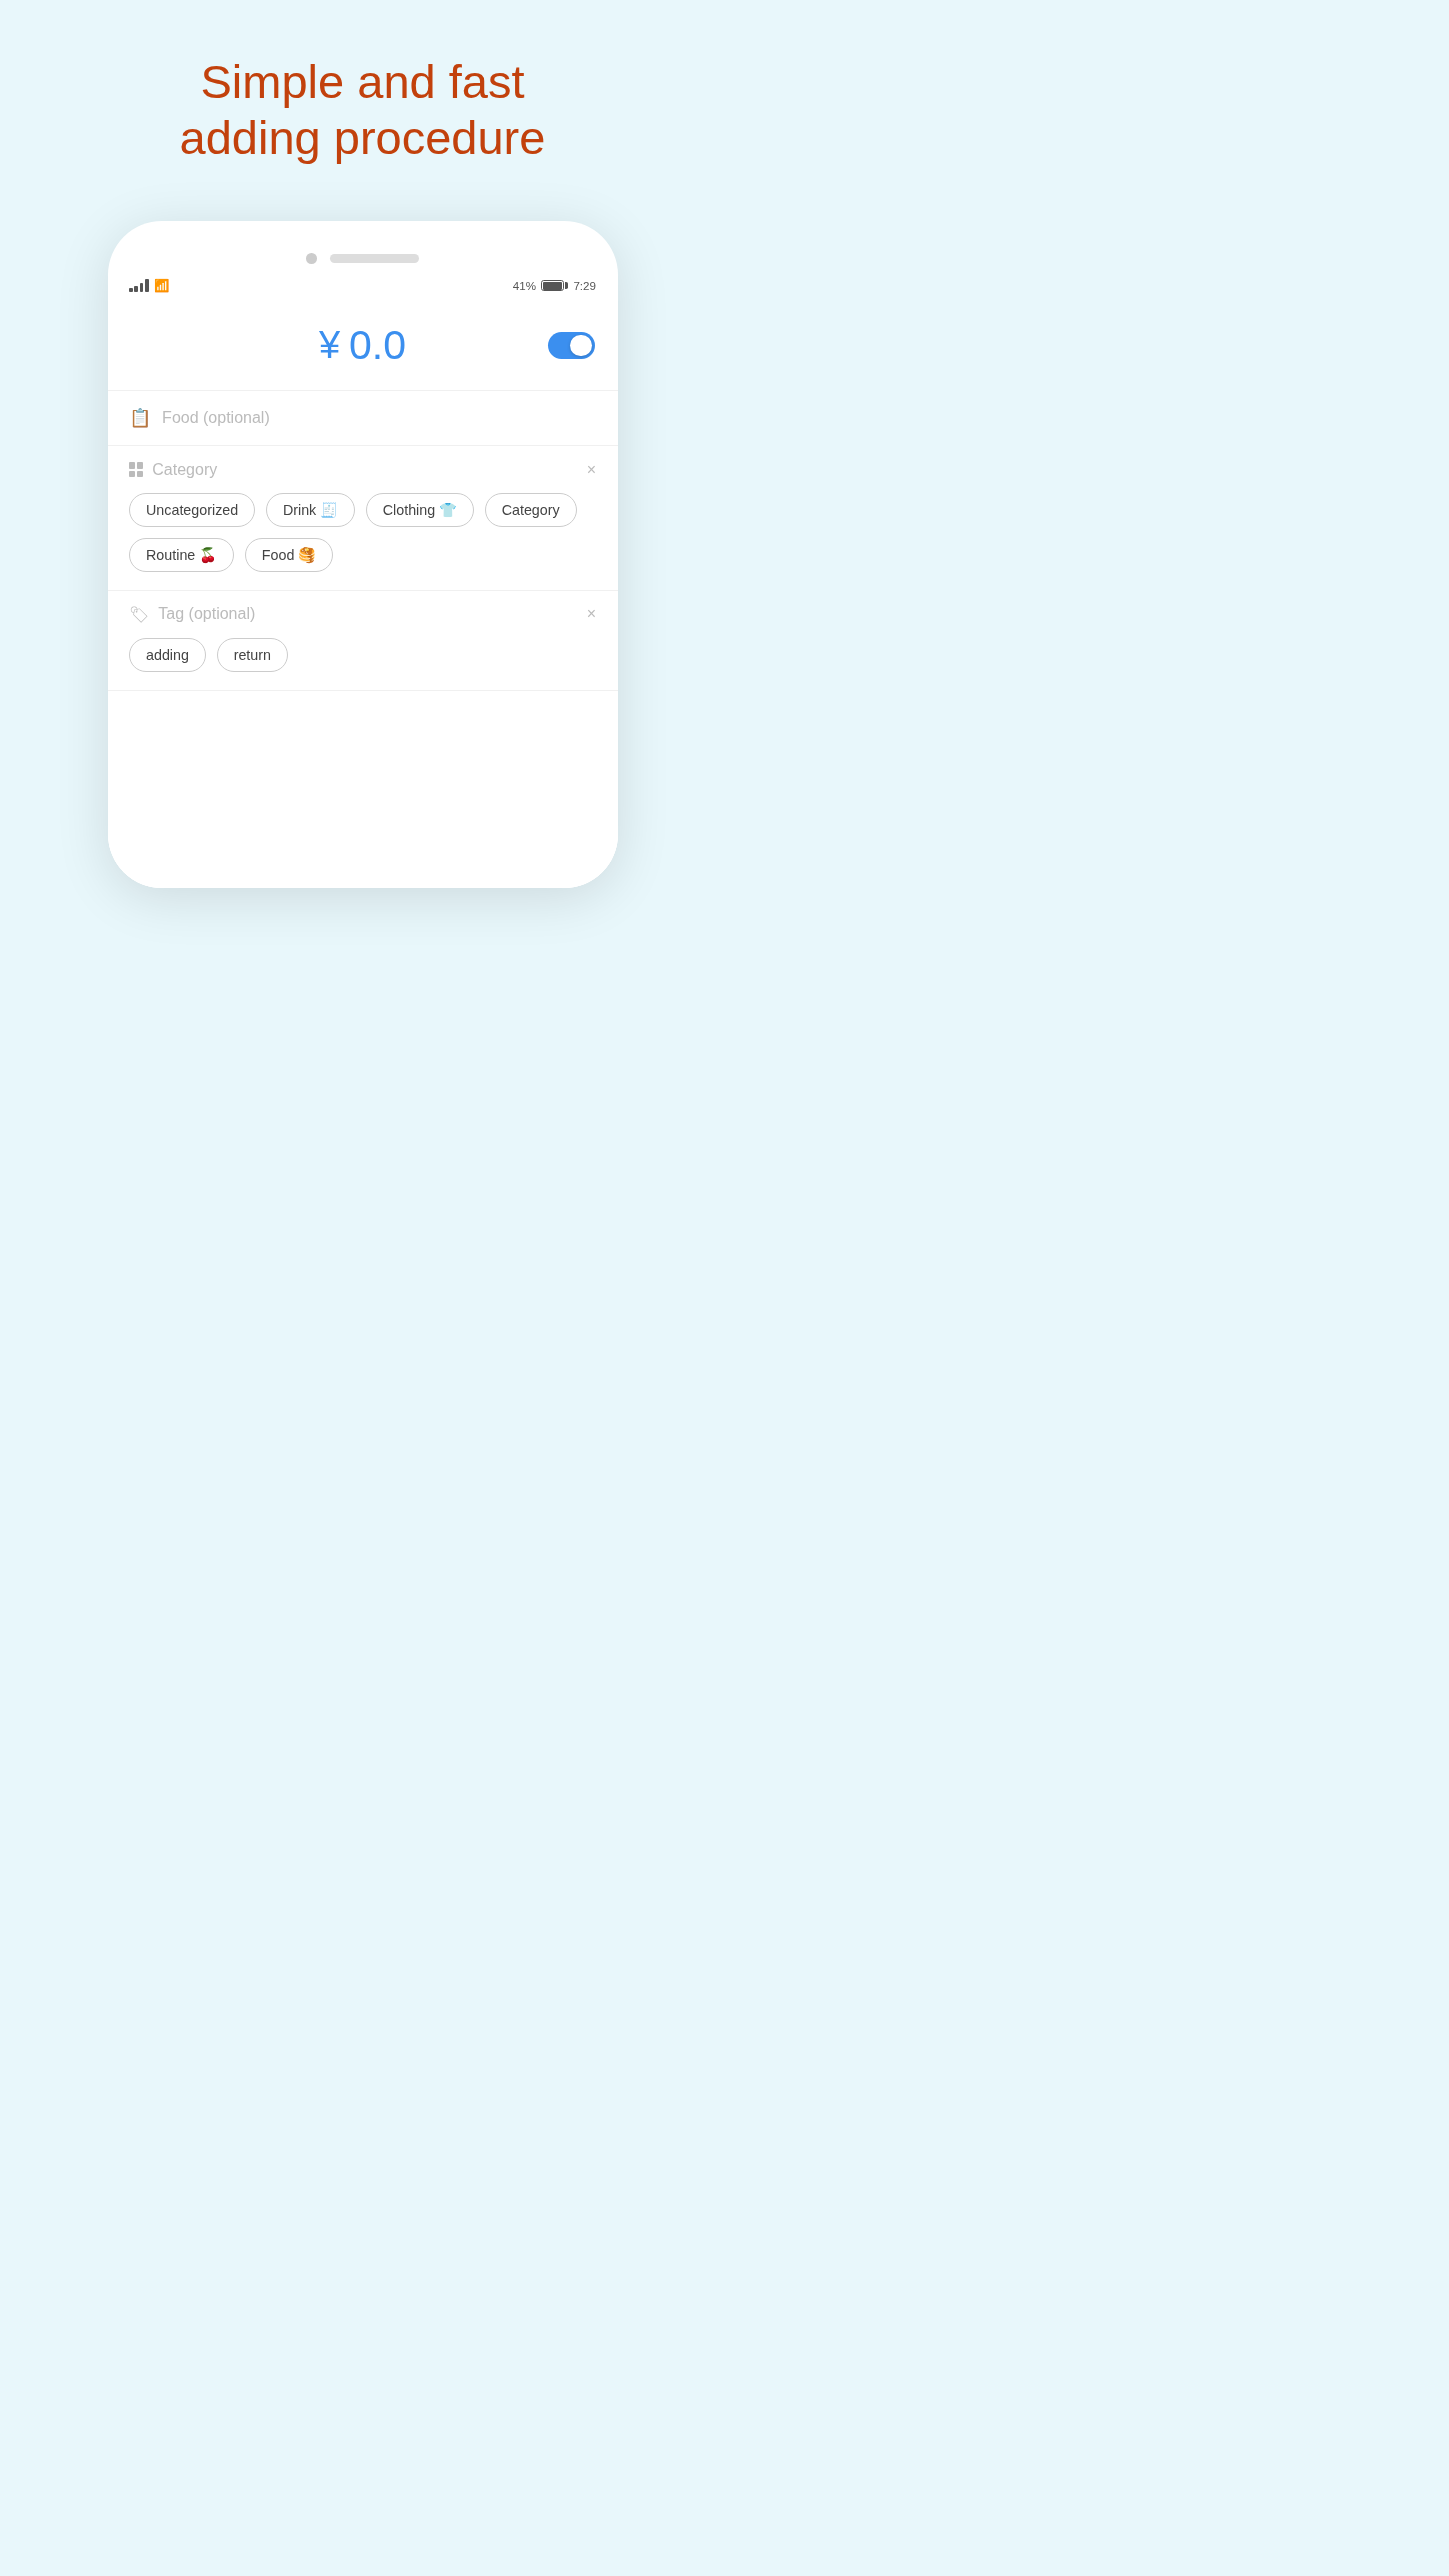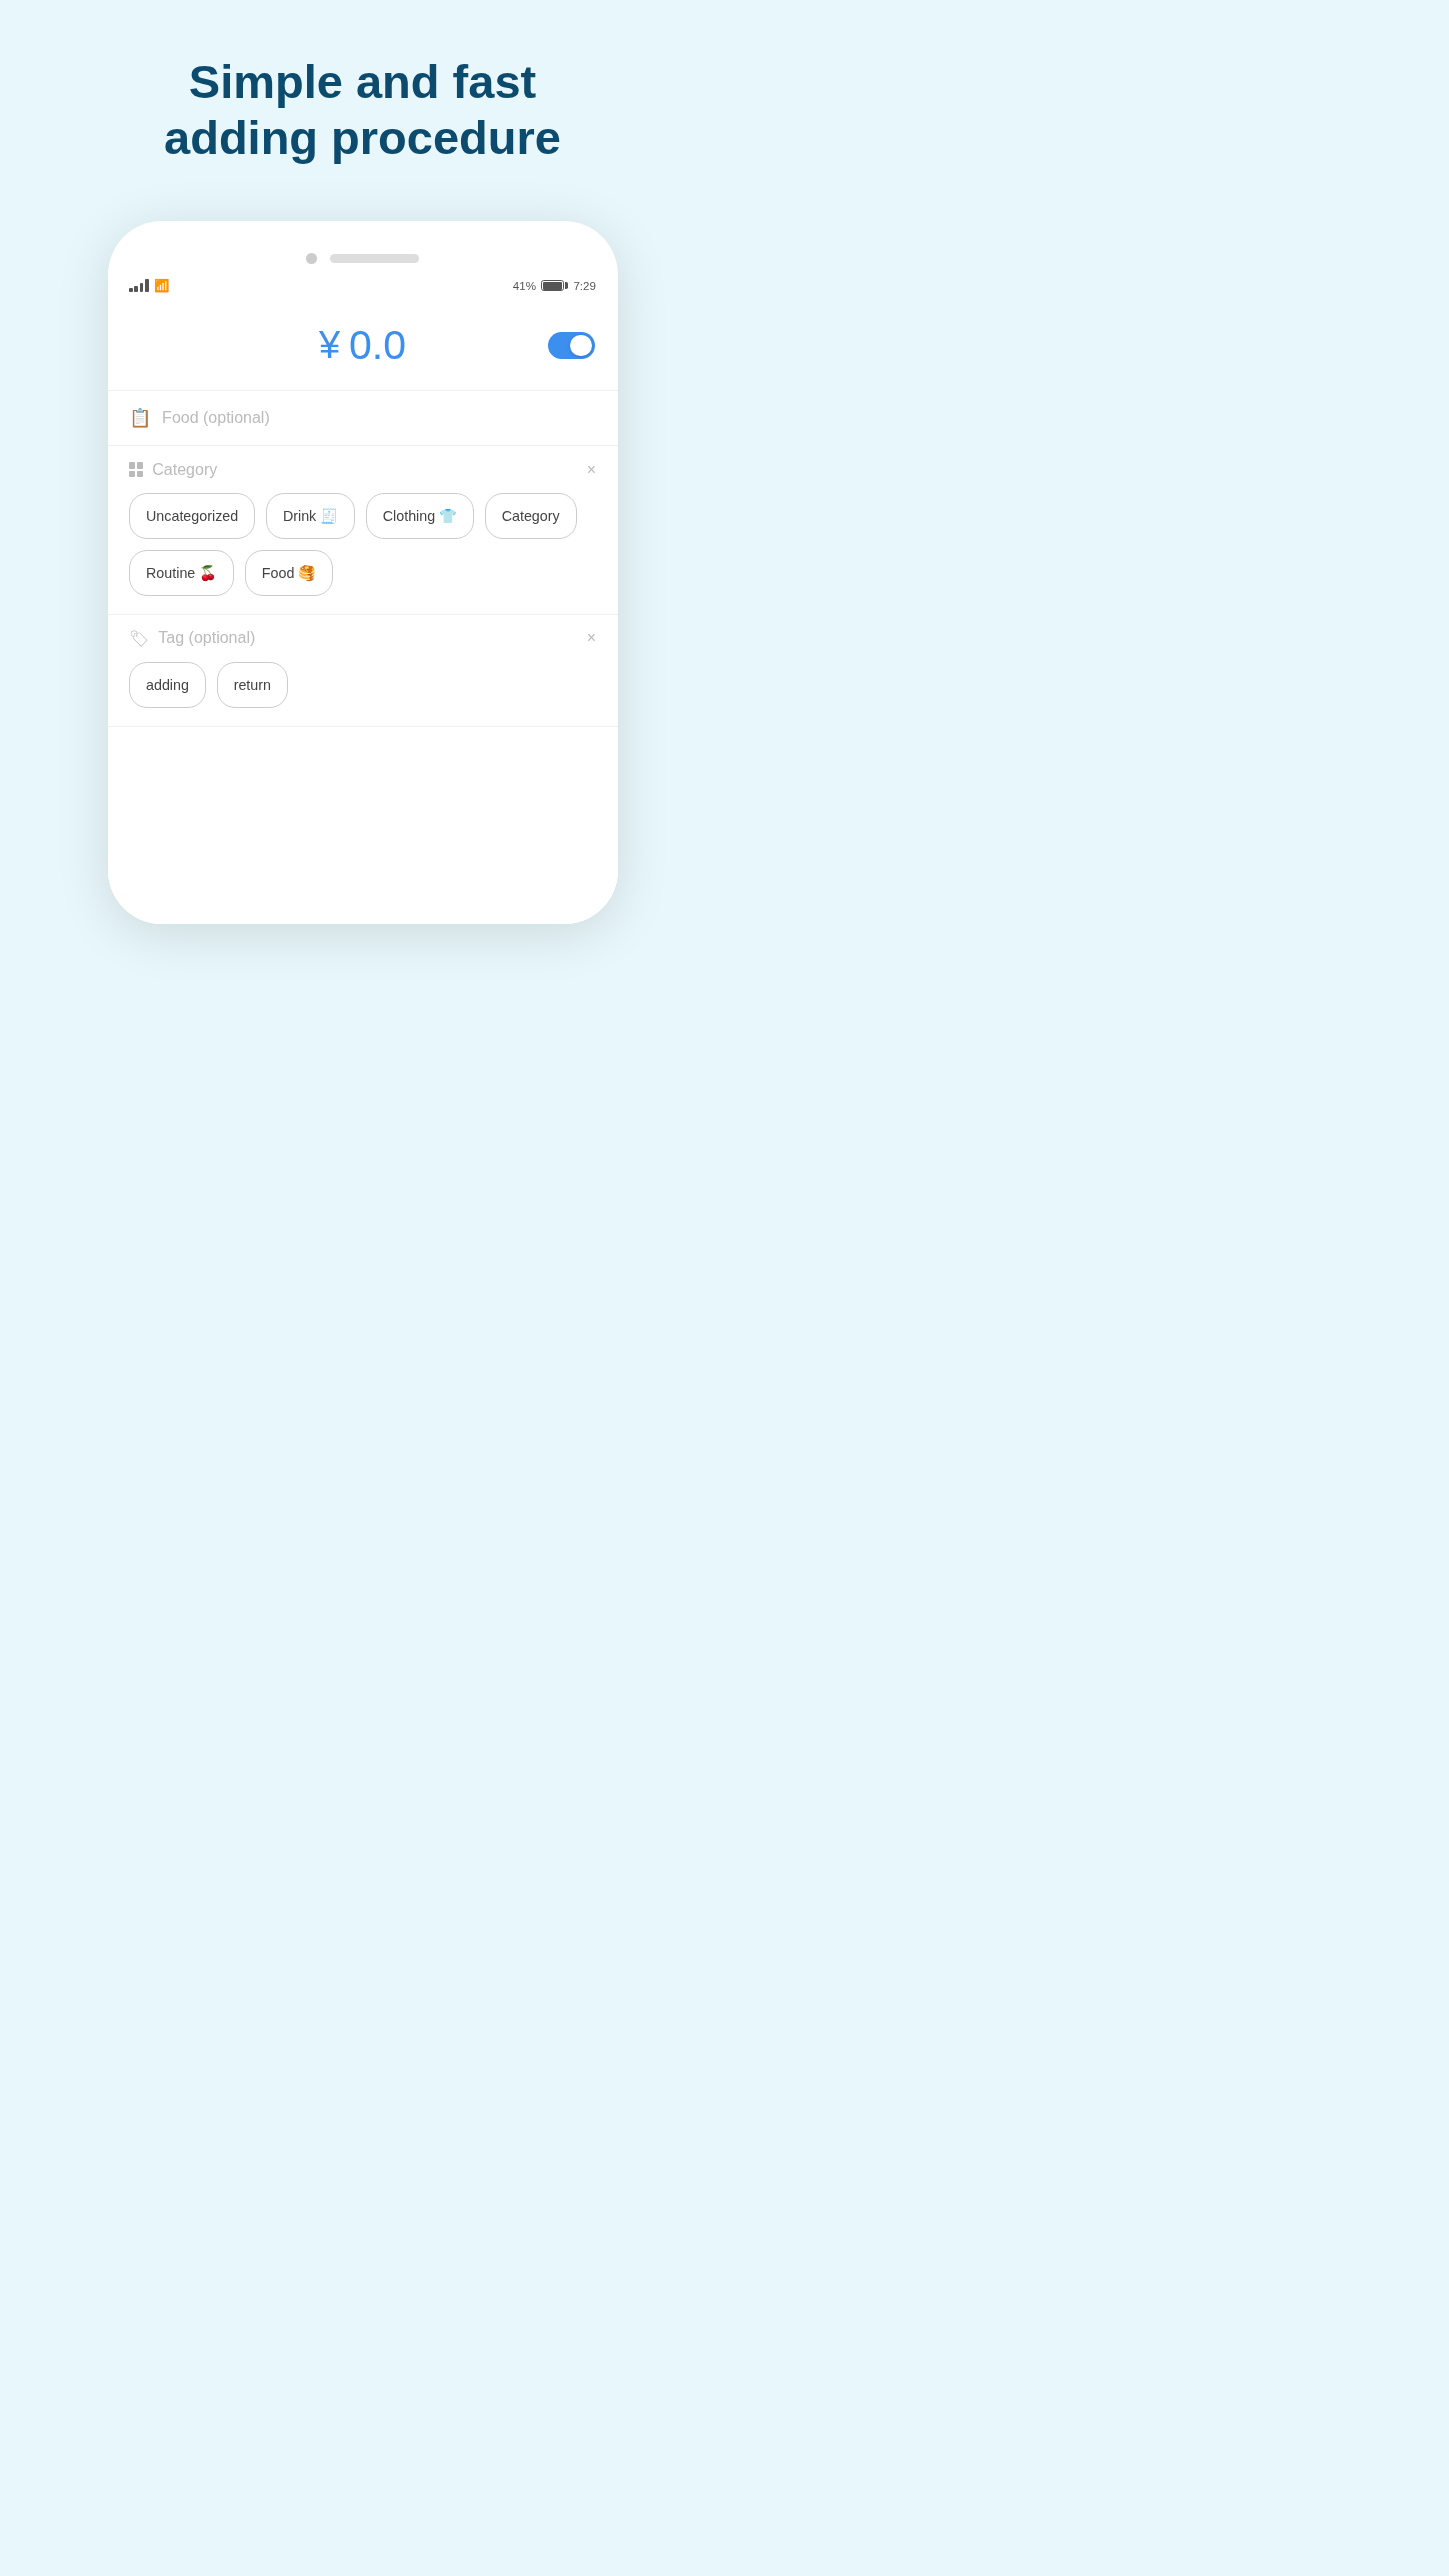--- a/index.html
+++ b/index.html
@@ -12,22 +12,22 @@
       flex-direction: column;
       align-items: center;
       font-family: -apple-system, BlinkMacSystemFont, 'Segoe UI', sans-serif;
       overflow: hidden;
     }
 
     .page-title {
       margin-top: 54px;
       text-align: center;
       font-size: 47px;
-      font-weight: 700;
-      color: #0c4a6e;
+      font-weight: 400;
+      color: #c2410c;
       line-height: 1.2;
       padding: 0 54px;
     }
 
     
     .phone-frame {
       margin-top: 54px;
       width: 510px;
       background: #fff;
       border-radius: 54px;
@@ -240,21 +240,21 @@
 
     .tags-container {
       display: flex;
       flex-wrap: wrap;
       gap: 10.7px;
     }
 
     .tag-chip {
       border: 1.3px solid #ccc;
       border-radius: 18px;
-      padding: 14px 16px;
+      padding: 8px 16px;
       font-size: 14.3px;
       color: #444;
       background: #fff;
       cursor: pointer;
       white-space: nowrap;
     }
 
     
     .bottom-area {
       background: #fff;

